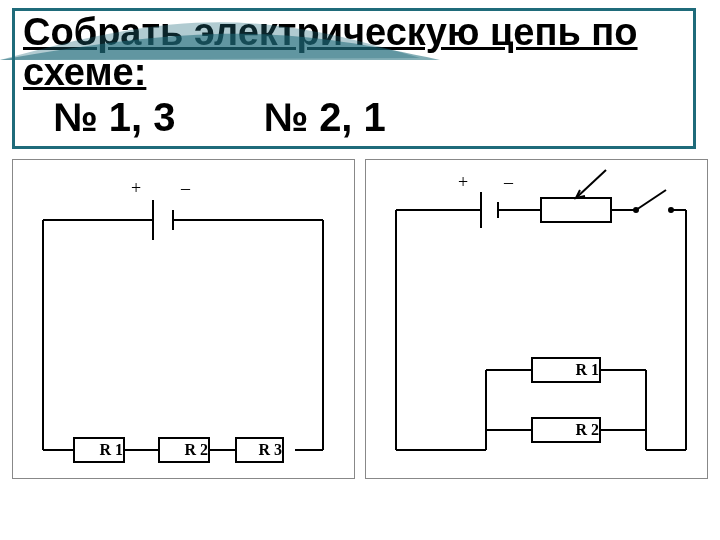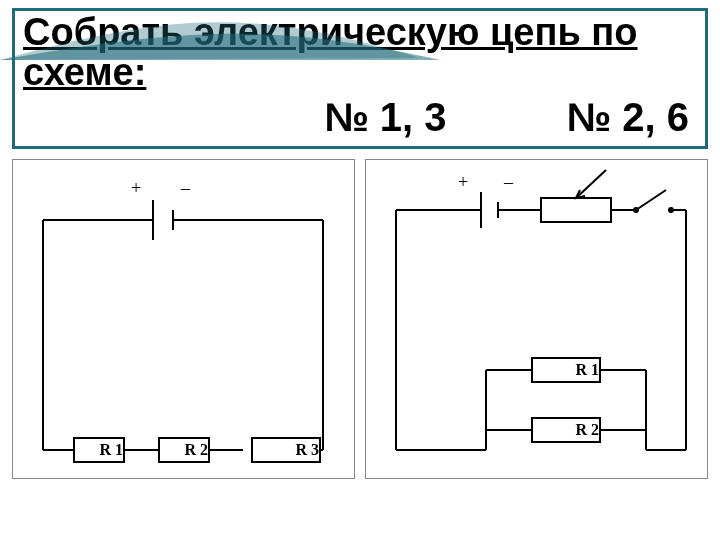--- a/index.html
+++ b/index.html
@@ -6,37 +6,37 @@
   body {
     margin: 0;
     width: 720px;
     height: 540px;
     background: #fff;
     font-family: Verdana, Geneva, sans-serif;
     position: relative;
     overflow: hidden;
   }
   .title-box {
-    margin: 8px 12px 6px 12px;
+    margin: 8px 24px 6px 12px;
     border: 3px solid #1f6b7a;
     padding: 2px 8px 6px 8px;
     background: #fff;
   }
   .title-main {
     font-size: 38px;
     font-weight: bold;
     color: #000;
     line-height: 1.05;
     text-decoration: underline;
     text-decoration-thickness: 3px;
   }
   .title-row {
     display: flex;
-    justify-content: flex-end;
-    gap: 120px;
+    justify-content: flex-start;
+    gap: 88px;
     padding: 2px 8px 0 30px;
   }
   .title-sub {
     font-size: 40px;
     font-weight: bold;
     color: #000;
   }
   .diagrams {
     display: flex;
     gap: 10px;
@@ -74,21 +74,21 @@
   }
   svg { position: absolute; top:0; left:0; }
 </style>
 </head>
 <body>
 
 <div class="title-box">
   <div class="title-main">Собрать электрическую цепь по схеме:</div>
   <div class="title-row">
     <div class="title-sub">№ 1, 3</div>
-    <div class="title-sub">№ 2, 6</div>
+    <div class="title-sub">№ 2, 1</div>
   </div>
 </div>
 
 <div class="diagrams">
 
   <div class="panel">
     <svg width="340" height="320">
       <g stroke="#000" stroke-width="2" fill="none">
 
         <line x1="30" y1="60" x2="140" y2="60"></line>
@@ -105,21 +105,21 @@
         <line x1="30" y1="290" x2="60" y2="290"></line>
         <line x1="112" y1="290" x2="145" y2="290"></line>
         <line x1="197" y1="290" x2="230" y2="290"></line>
         <line x1="282" y1="290" x2="310" y2="290"></line>
       </g>
     </svg>
     <span class="lbl" style="left:118px; top:18px;">+</span>
     <span class="lbl" style="left:168px; top:18px;">–</span>
     <div class="rbox" style="left:60px;  top:277px; width:52px;">R 1</div>
     <div class="rbox" style="left:145px; top:277px; width:52px;">R 2</div>
-    <div class="rbox" style="left:238px; top:277px; width:70px;">R 3</div>
+    <div class="rbox" style="left:222px; top:277px; width:49px;">R 3</div>
   </div>
 
   <div class="panel">
     <svg width="340" height="320">
       <g stroke="#000" stroke-width="2" fill="none">
 
         <line x1="30" y1="50" x2="115" y2="50"></line>
 
         <line x1="115" y1="32" x2="115" y2="68"></line>
         <line x1="132" y1="42" x2="132" y2="58"></line>

